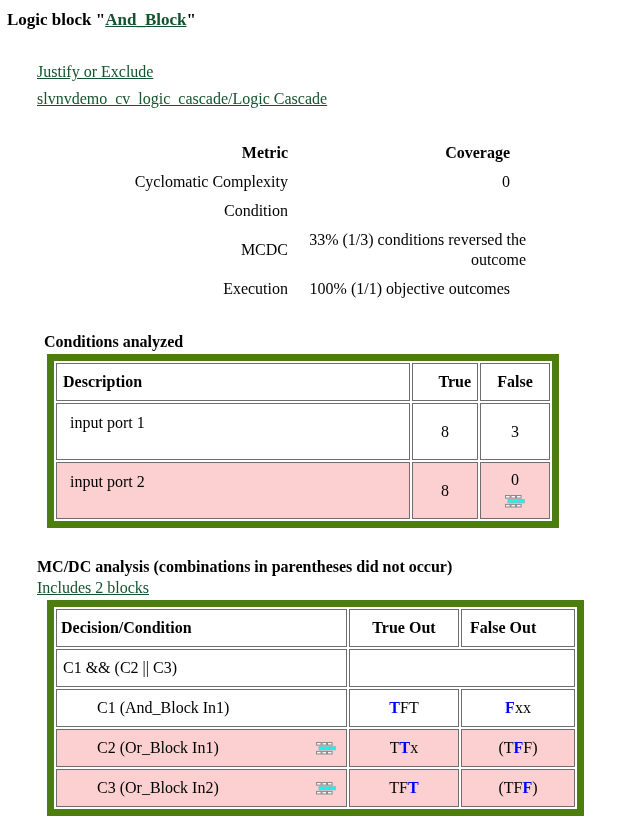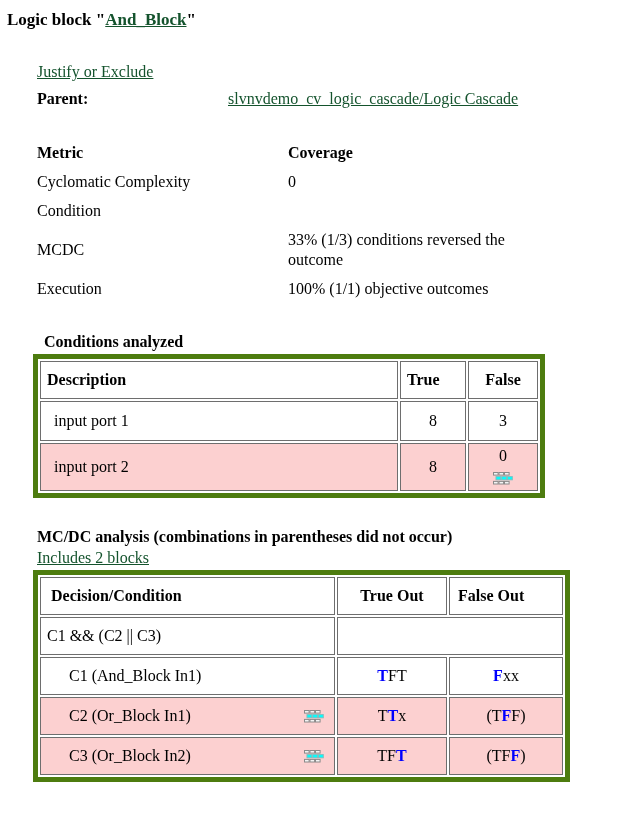--- a/index.html
+++ b/index.html
@@ -13,92 +13,91 @@
 
   .page-title{font-size:17px;font-weight:bold;margin:0 0 0 0;}
   .page-title a{font-weight:bold;}
 
   .info{margin:32px 0 0 30px;}
   .info-line{margin-bottom:8px;line-height:19px;}
   .info-row{display:flex;align-items:center;margin-bottom:8px;line-height:19px;}
   .info-label{font-weight:bold;width:191px;flex:0 0 191px;}
   .arrow-wrap{display:inline-block;line-height:0;}
 
-  .metrics{margin:35px 0 0 30px;}
+  .metrics{margin:35px 0 0 30px;text-align:right;}
   .metric-row{display:flex;margin-bottom:9px;}
   .metric-name{width:251px;flex:0 0 251px;}
   .metric-value{width:222px;}
   .metric-header .metric-name,.metric-header .metric-value{font-weight:bold;}
 
   .cond-heading{font-weight:bold;margin:33px 0 2px 37px;}
 
   table.rpt{
     border-collapse:separate;border-spacing:2px;
-    border:5px solid #4d7c0f;margin-left:26px;
+    border:7px solid #4d7c0f;margin-left:40px;
     background:#ffffff;
   }
   table.rpt th,table.rpt td{border:1px solid #6e6e6e;background:#ffffff;}
   table.rpt th{font-weight:bold;}
   tr.pink th,tr.pink td,td.pink,th.pink{background:#fcd0d0 !important;}
 
   
   .ctable{width:512px;}
   .ctable th.h-desc{text-align:left;padding:8px 6px;}
-  .ctable th.h-num{text-align:left;padding:8px 6px;width:52px;}
+  .ctable th.h-num{text-align:right;padding:8px 6px;width:52px;}
   .ctable th.h-num2{text-align:center;padding:8px 6px;width:56px;}
-  .ctable td.desc{padding:9px 6px 9px 13px;}
+  .ctable td.desc{padding:9px 6px 26px 13px;}
   .ctable td.num{text-align:center;padding:9px 2px;}
   .ctable td.numstack{text-align:center;padding:2px 2px 3px 2px;}
   .numstack .stackwrap{display:flex;flex-direction:column;align-items:center;gap:1px;}
 
   
   .mtable{width:537px;}
-  .mtable th.h-desc{text-align:left;padding:8px 10px;}
+  .mtable th.h-desc{text-align:left;padding:8px 4px;}
   .mtable th.h-out{text-align:center;padding:8px 8px;width:92px;}
   .mtable th.h-out2{text-align:left;padding:8px 8px;width:96px;}
   .mtable td.decision{padding:8px 6px;}
-  .mtable td.cond{padding:8px 8px 8px 4px;}
+  .mtable td.cond{padding:8px 8px 8px 16px;}
   .mtable td.out{text-align:center;padding:8px 14px;}
   .cellflex{display:flex;align-items:center;justify-content:space-between;}
   .cellflex .lbl{padding-left:24px;}
   .cellflex .ico{margin-right:2px;line-height:0;}
   .hl{color:#0000FF;font-weight:bold;}
 
   .mcdc-heading{font-weight:bold;margin:29px 0 0 30px;}
   .mcdc-link{margin:1px 0 3px 30px;line-height:19px;}
   svg{display:inline-block;vertical-align:middle;}
 </style>
 </head>
 <body>
 
 <div class="page-title"><span>Logic block "</span><a href="#">And_Block</a><span>"</span></div>
 
 <div class="info">
   <div class="info-line">
     <a href="#">Justify or Exclude</a>
   </div>
   <div class="info-row">
-    <span class="info-label">Parent:</span>
     <a href="#">slvnvdemo_cv_logic_cascade/Logic Cascade</a>
   </div>
 </div>
 
 <div class="metrics">
   <div class="metric-row metric-header">
     <span class="metric-name">Metric</span>
     <span class="metric-value">Coverage</span>
   </div>
   <div class="metric-row">
     <span class="metric-name">Cyclomatic Complexity</span>
     <span class="metric-value">0</span>
   </div>
   <div class="metric-row">
     <span class="metric-name">Condition</span>
   </div>
-  <div class="metric-row" style="align-items:center;">
+  <div class="metric-row" style="align-items:center;gap:16px;">
     <span class="metric-name">MCDC</span>
     <span class="metric-value">33% (1/3) conditions reversed the outcome</span>
   </div>
   <div class="metric-row" style="align-items:center;">
     <span class="metric-name">Execution</span>
     <span class="metric-value">100% (1/1) objective outcomes</span>
   </div>
 </div>
 
 <div class="cond-heading">Conditions analyzed</div>

